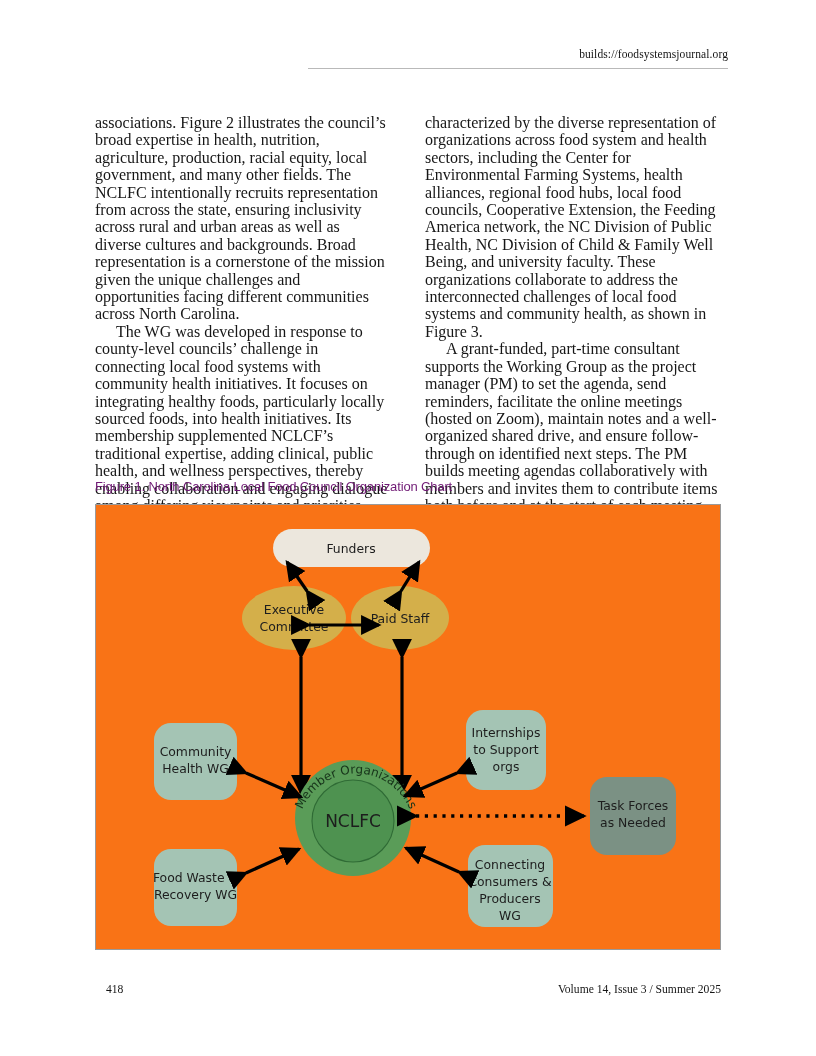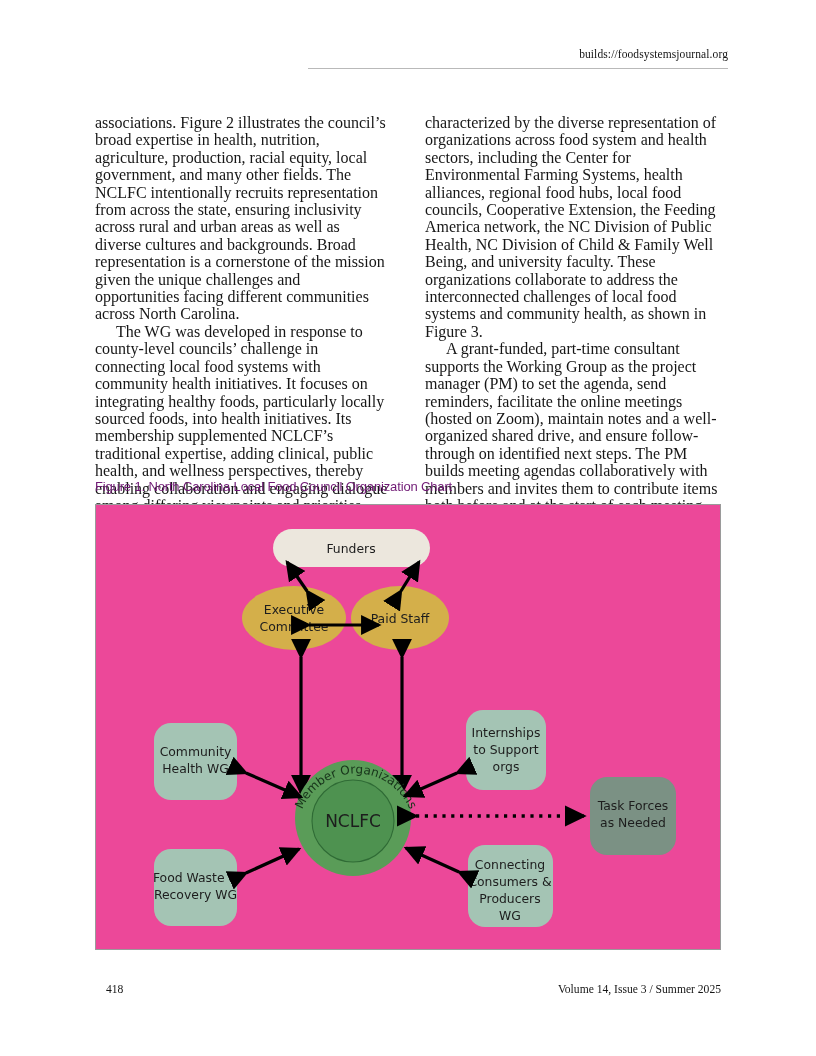--- a/index.html
+++ b/index.html
@@ -76,21 +76,21 @@
   }
 
   
   .figure-box {
     position: absolute;
     top: 504px;
     left: 95px;
     width: 624px;
     height: 444px;
     border: 1px solid #9a9a9a;
-    background: #ec4899;
+    background: #f97316;
     overflow: hidden;
   }
   .figure-box svg { display: block; }
 
   .nodelabel {
     font-family: "DejaVu Sans", "Liberation Sans", sans-serif;
     font-size: 12.4px;
     fill: #1d1d1d;
   }
   .nodelabel.big {

